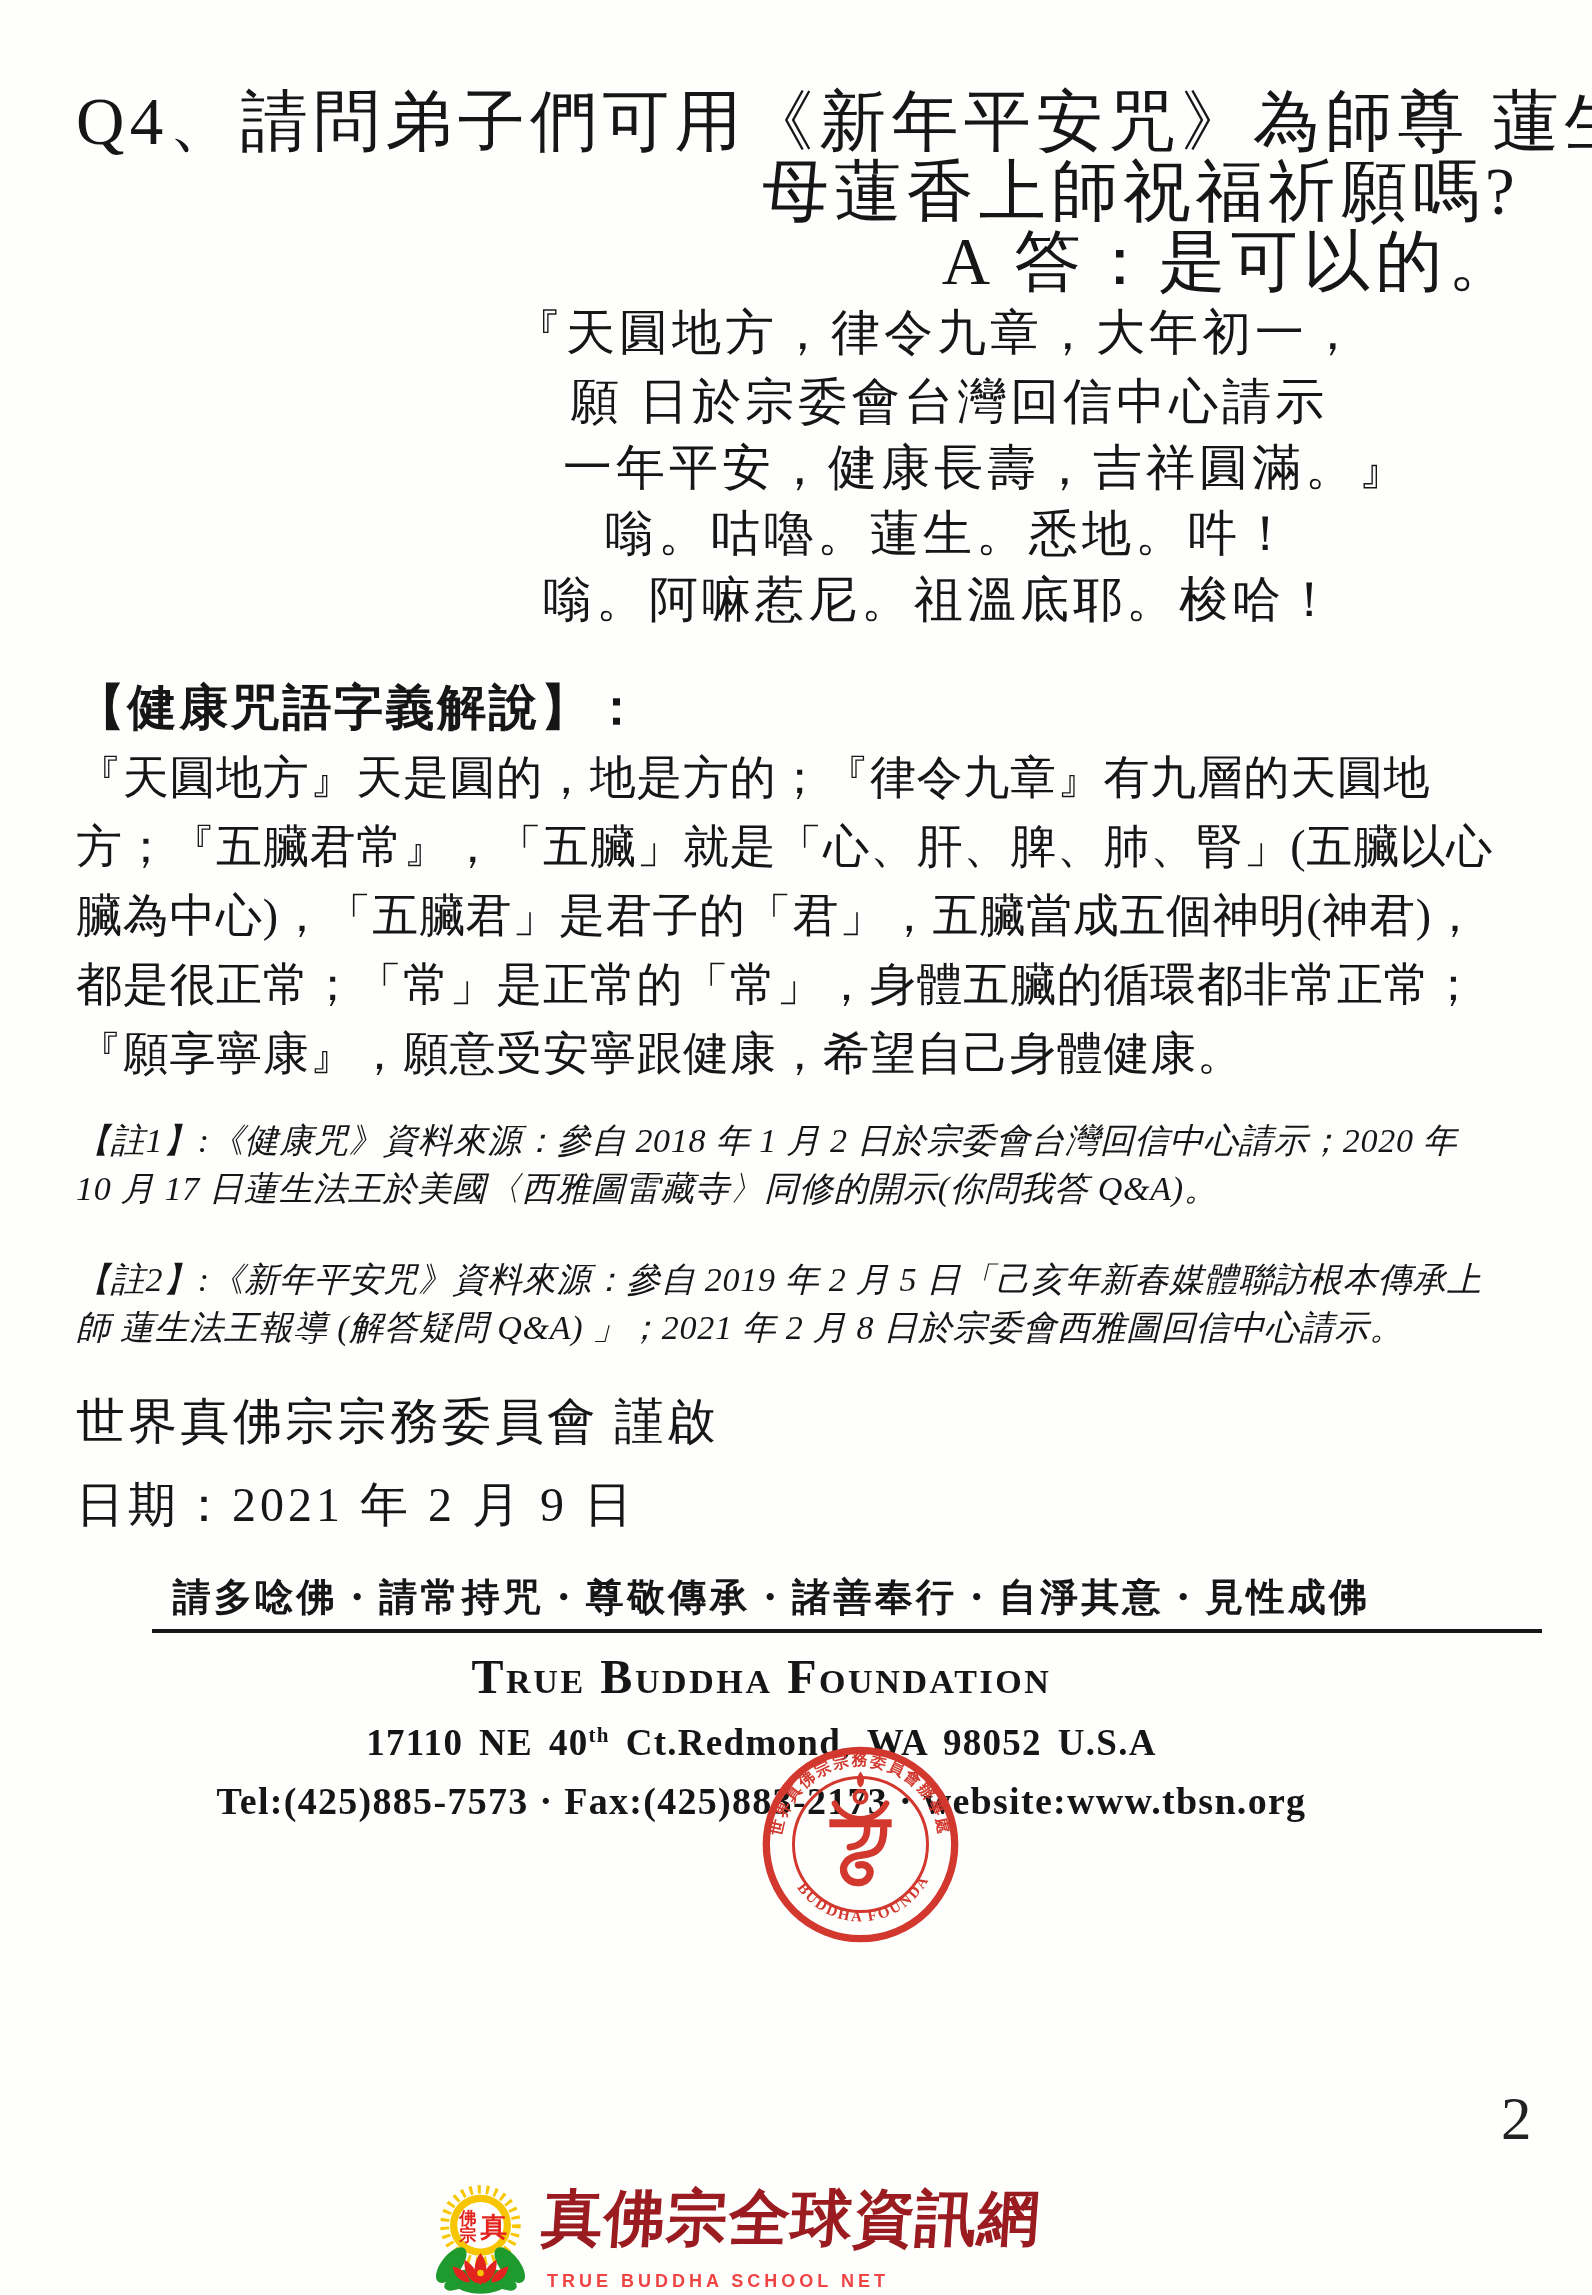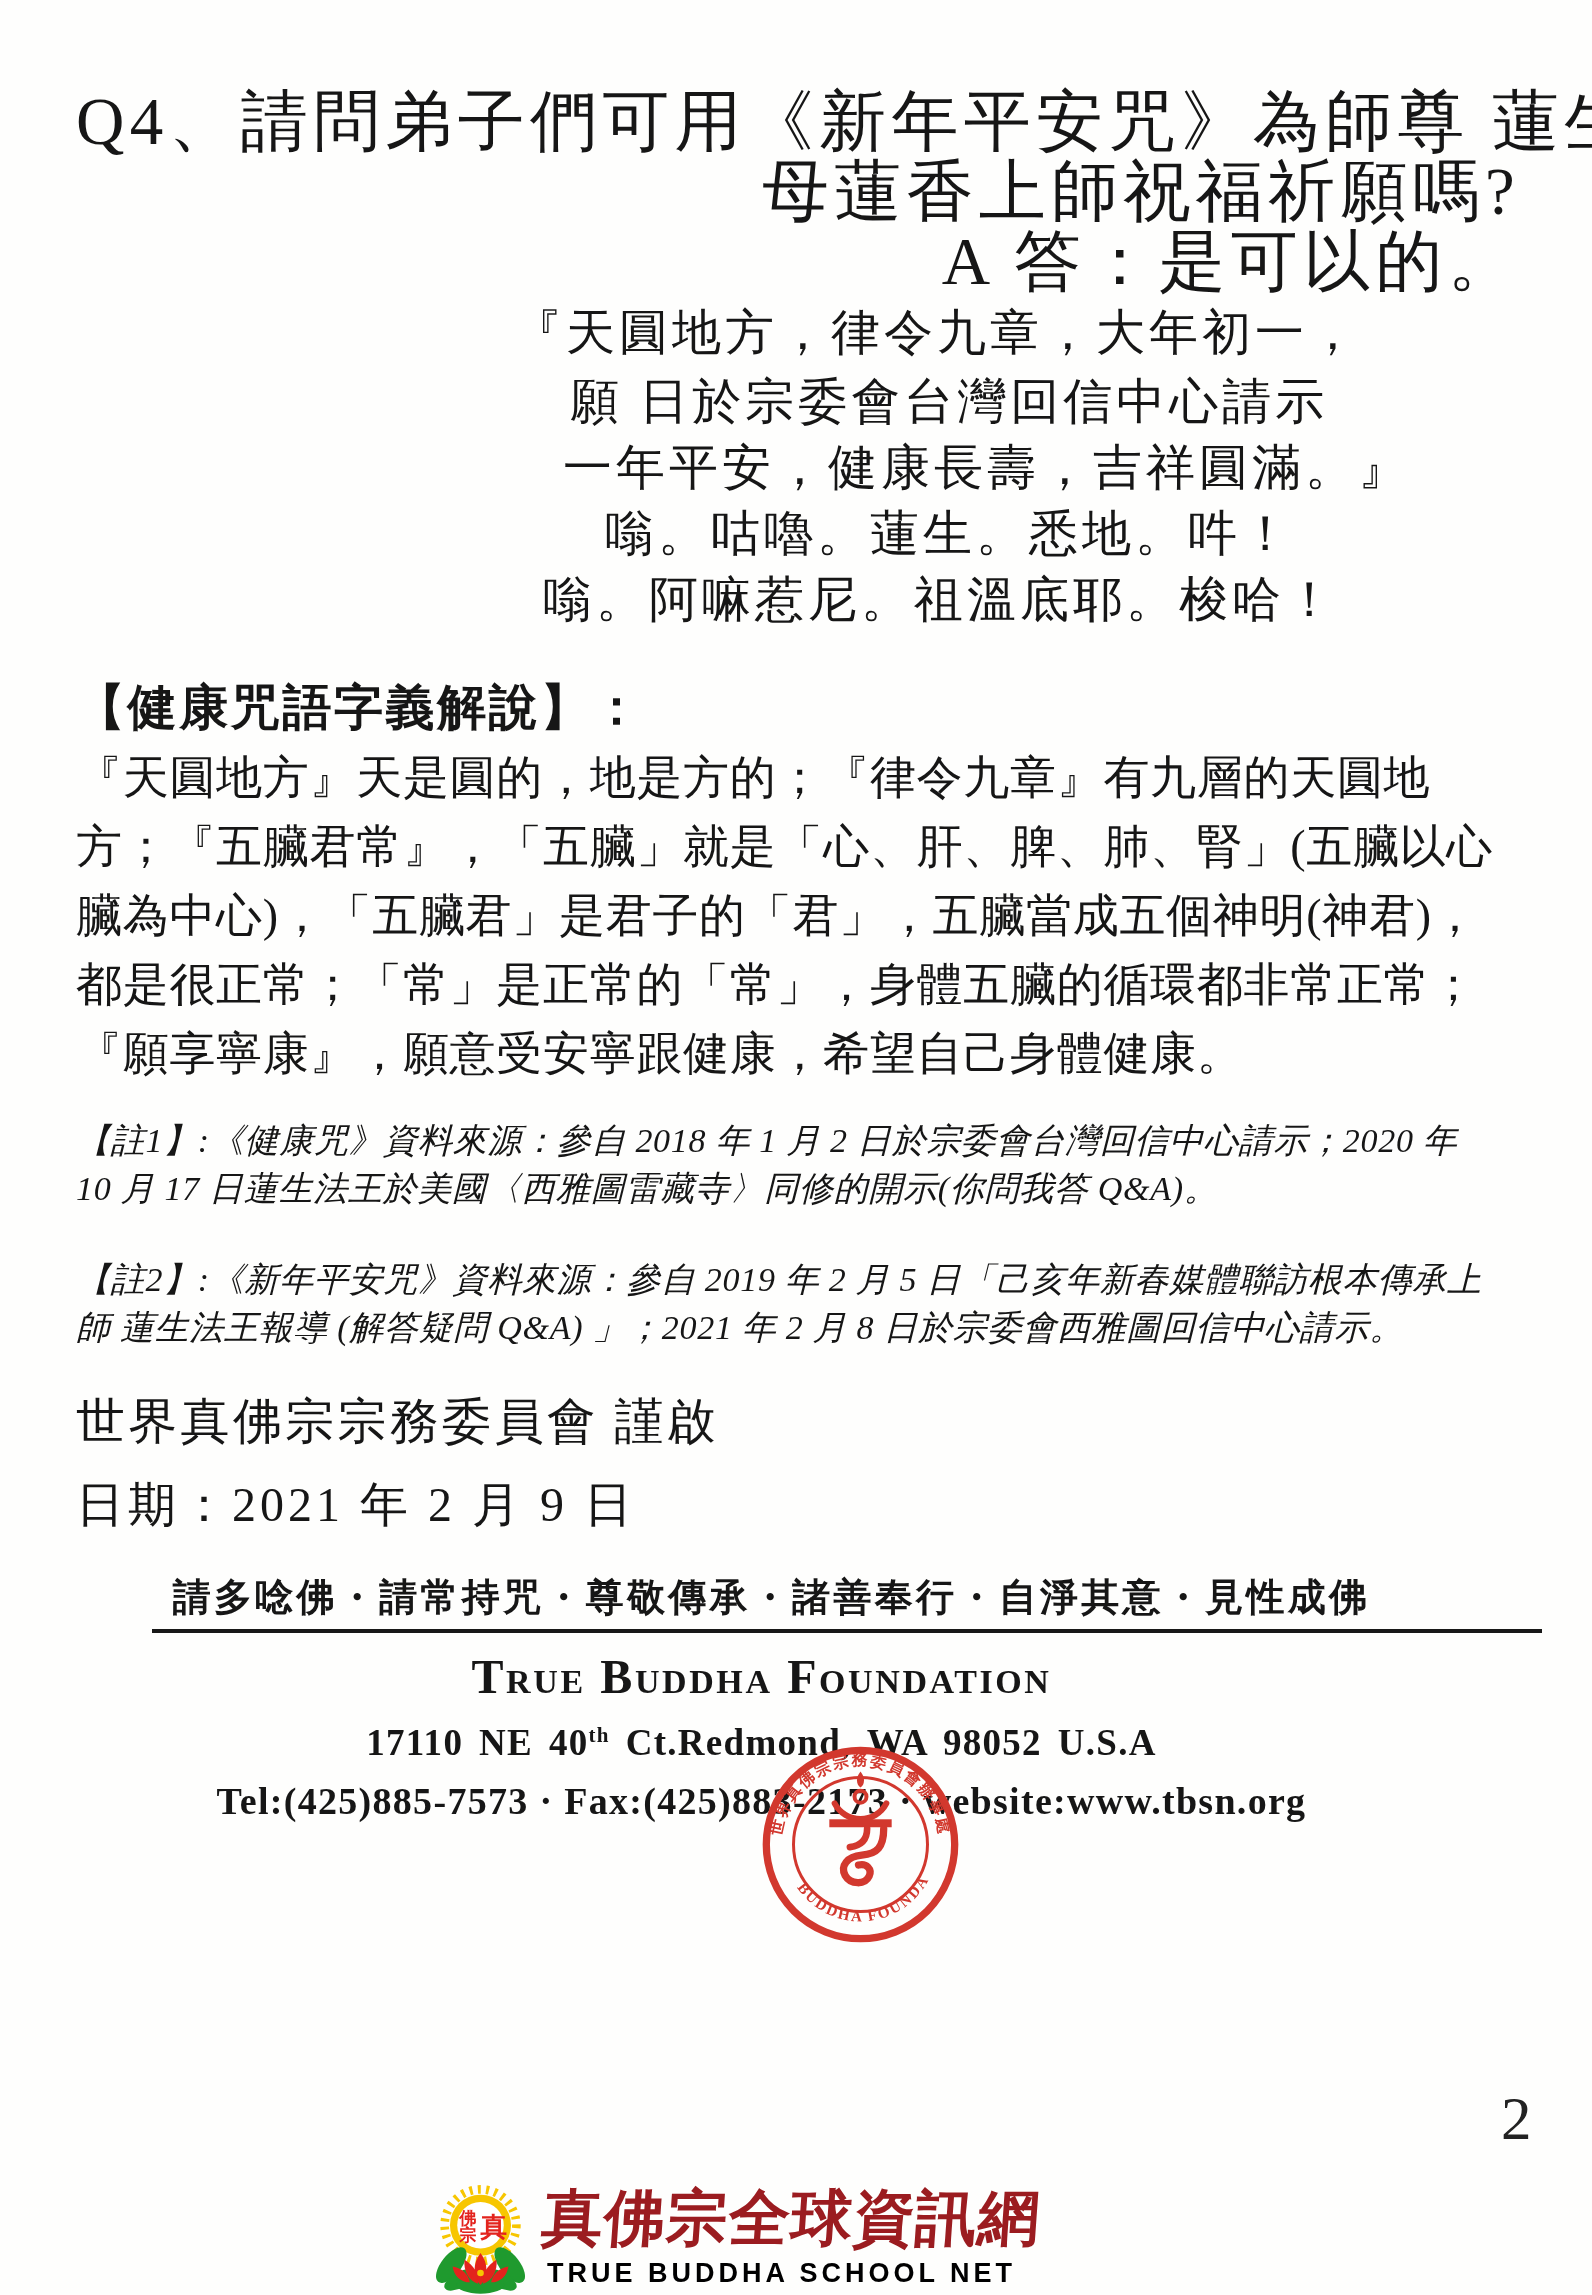--- a/index.html
+++ b/index.html
@@ -47,22 +47,22 @@
   .f-addr{margin-top:10.6px;font-size:37px;line-height:46px;font-weight:700;letter-spacing:1.3px;word-spacing:5.3px;}
   .f-addr sup{font-size:21px;}
   .f-tel{margin-top:10.6px;font-size:38px;line-height:49px;font-weight:700;letter-spacing:1.3px;}
   .page-num{position:absolute;left:1501px;top:2084px;font-size:61px;color:#222;}
   
   .tbsn{position:absolute;left:434px;top:2184px;display:flex;align-items:flex-start;}
   .tbsn-emblem{width:93px;height:113px;flex:0 0 auto;}
   .tbsn-texts{margin-left:14.6px;}
   .tbsn-cn{font-size:61px;line-height:69px;font-weight:700;color:#9b1c20;
            letter-spacing:1.3px;transform:skewX(-4deg);white-space:nowrap;}
-  .tbsn-en{margin-top:5px;padding-left:5.3px;font-size:27px;font-weight:700;
-           letter-spacing:4px;color:#000000;font-family:"Liberation Sans","DejaVu Sans",sans-serif;}
+  .tbsn-en{margin-top:18px;padding-left:5.3px;font-size:18px;font-weight:700;
+           letter-spacing:4px;color:#ef4444;font-family:"Liberation Sans","DejaVu Sans",sans-serif;}
 </style>
 </head>
 <body>
 
 <div class="page">
 
   <div>
     <div class="qline">Q4、請問弟子們可用《新年平安咒》為師尊 蓮生活佛及師</div>
     <div class="qline">母蓮香上師祝福祈願嗎?</div>
     <div class="qline">A 答：是可以的。</div>

